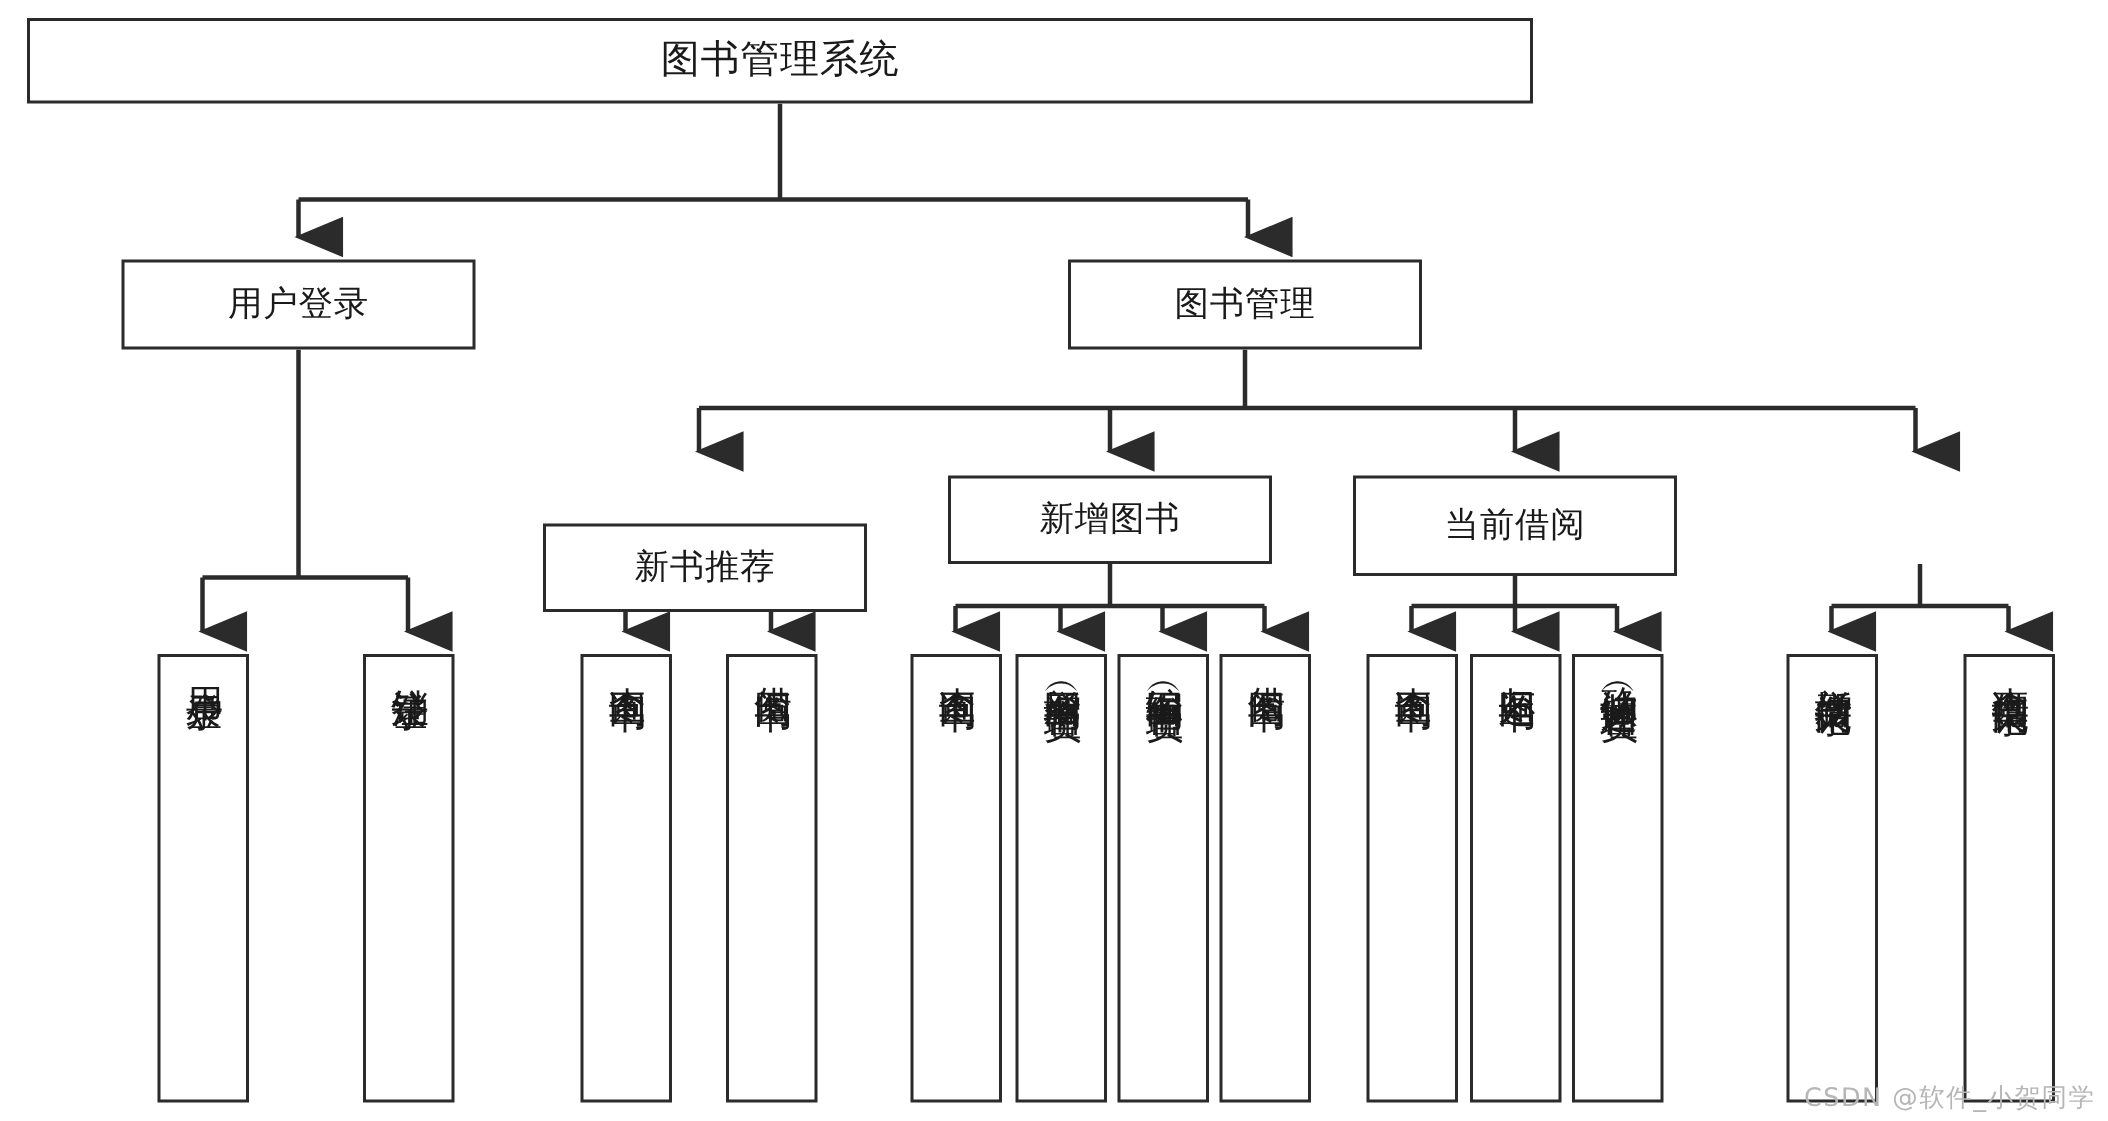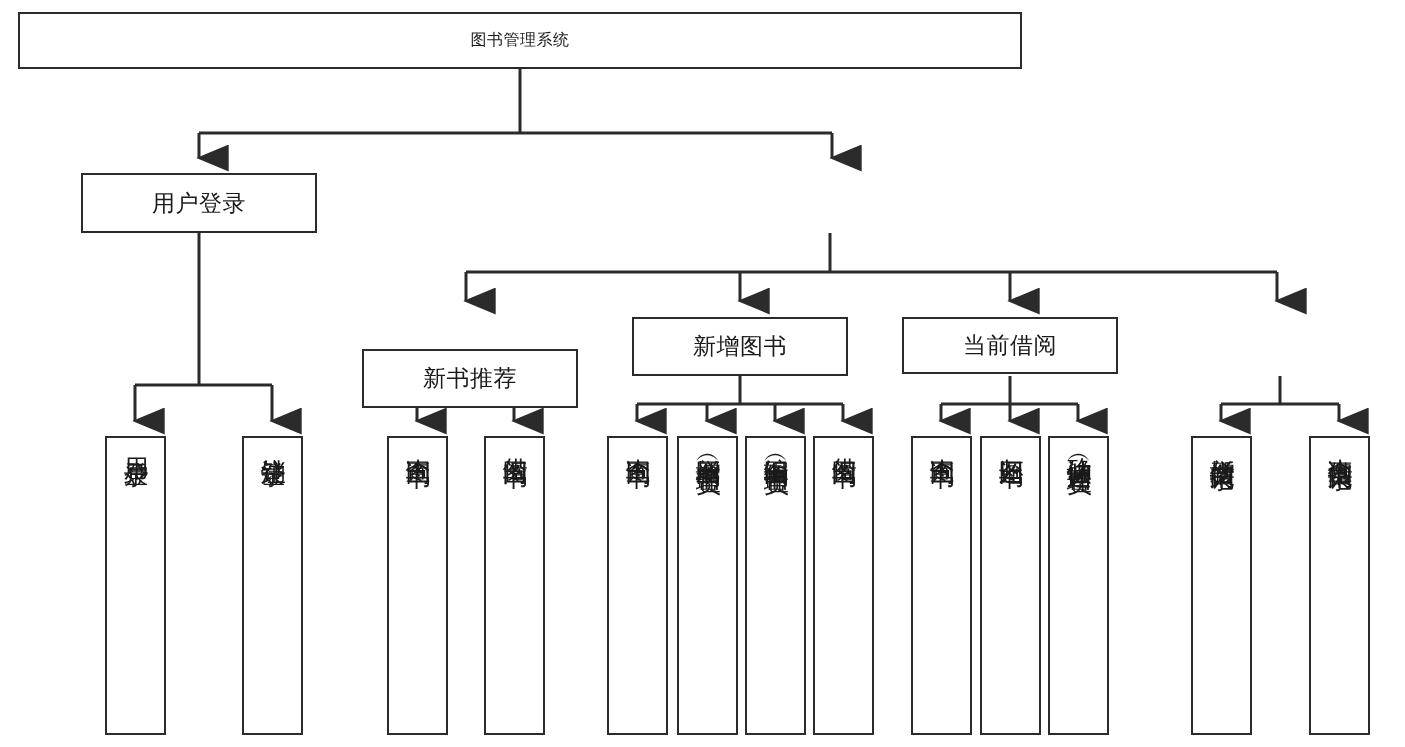--- a/index.html
+++ b/index.html
@@ -37,21 +37,21 @@
     color: #1a1a1a;
     text-align: center;
     letter-spacing: 0.5px;
   }
   .node.horizontal .label {
     font-size: 23px;
     line-height: 1.15;
     writing-mode: horizontal-tb;
   }
   .node.root .label {
-    font-size: 16px;
+    font-size: 26px;
   }
   .node.vertical {
     align-items: flex-start;
     justify-content: center;
     padding-top: 0;
   }
   .node.vertical .label {
     writing-mode: vertical-rl;
     text-orientation: upright;
     font-size: 25px;
@@ -125,30 +125,33 @@
   </svg>
 
   <div class="node root horizontal" style="left:18px; top:12px; width:1004px; height:57px;">
     <span class="label">图书管理系统</span>
   </div>
 
   <div class="node horizontal" style="left:81px; top:173px; width:236px; height:60px;">
     <span class="label">用户登录</span>
   </div>
 
+  <div class="node horizontal" style="left:712px; top:173px; width:236px; height:60px;">
+    <span class="label">图书管理</span>
+  </div>
 
   <div class="node horizontal" style="left:362px; top:317px; width:216px; height:59px;margin-top:32px;">
     <span class="label">新书推荐</span>
   </div>
 
   <div class="node horizontal" style="left:632px; top:317px; width:216px; height:59px;">
     <span class="label">新增图书</span>
   </div>
 
-  <div class="node horizontal" style="left:902px; top:317px; width:216px; height:57px;">
+  <div class="node horizontal" style="left:902px; top:317px; width:216px; height:67px;">
     <span class="label">当前借阅</span>
   </div>
 
 
   <div class="node vertical" style="left:105px; top:436px; width:61px; height:299px;">
     <span class="label">用户登录</span>
   </div>
 
   <div class="node vertical" style="left:242px; top:436px; width:61px; height:299px;">
     <span class="label">注销登录</span>
@@ -191,14 +194,15 @@
   </div>
 
   <div class="node vertical" style="left:1191px; top:436px; width:61px; height:299px;">
     <span class="label">新增借阅记录</span>
   </div>
 
   <div class="node vertical" style="left:1309px; top:436px; width:61px; height:299px;">
     <span class="label">查询借阅记录</span>
   </div>
 
+  <div class="watermark">CSDN @软件_小贺同学</div>
 
 </div>
 
 </body></html>

